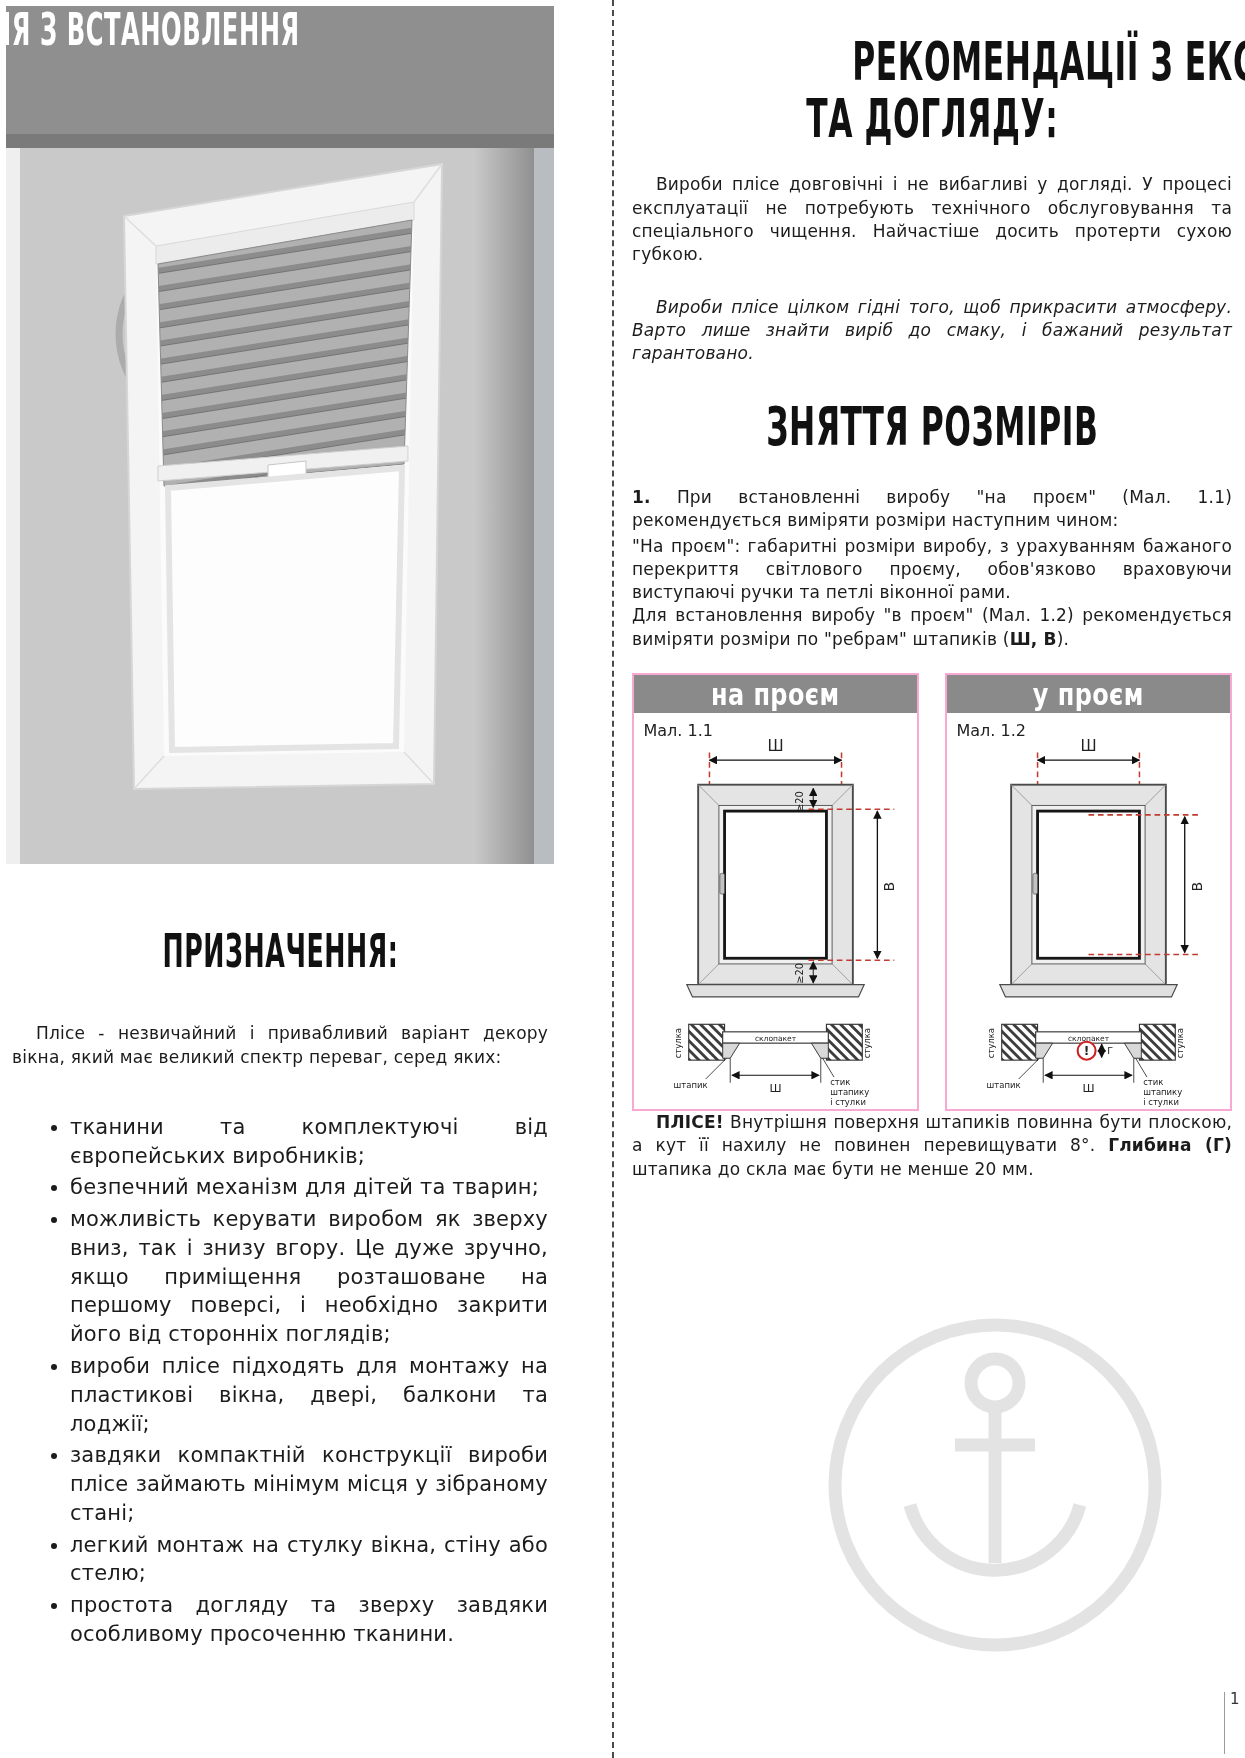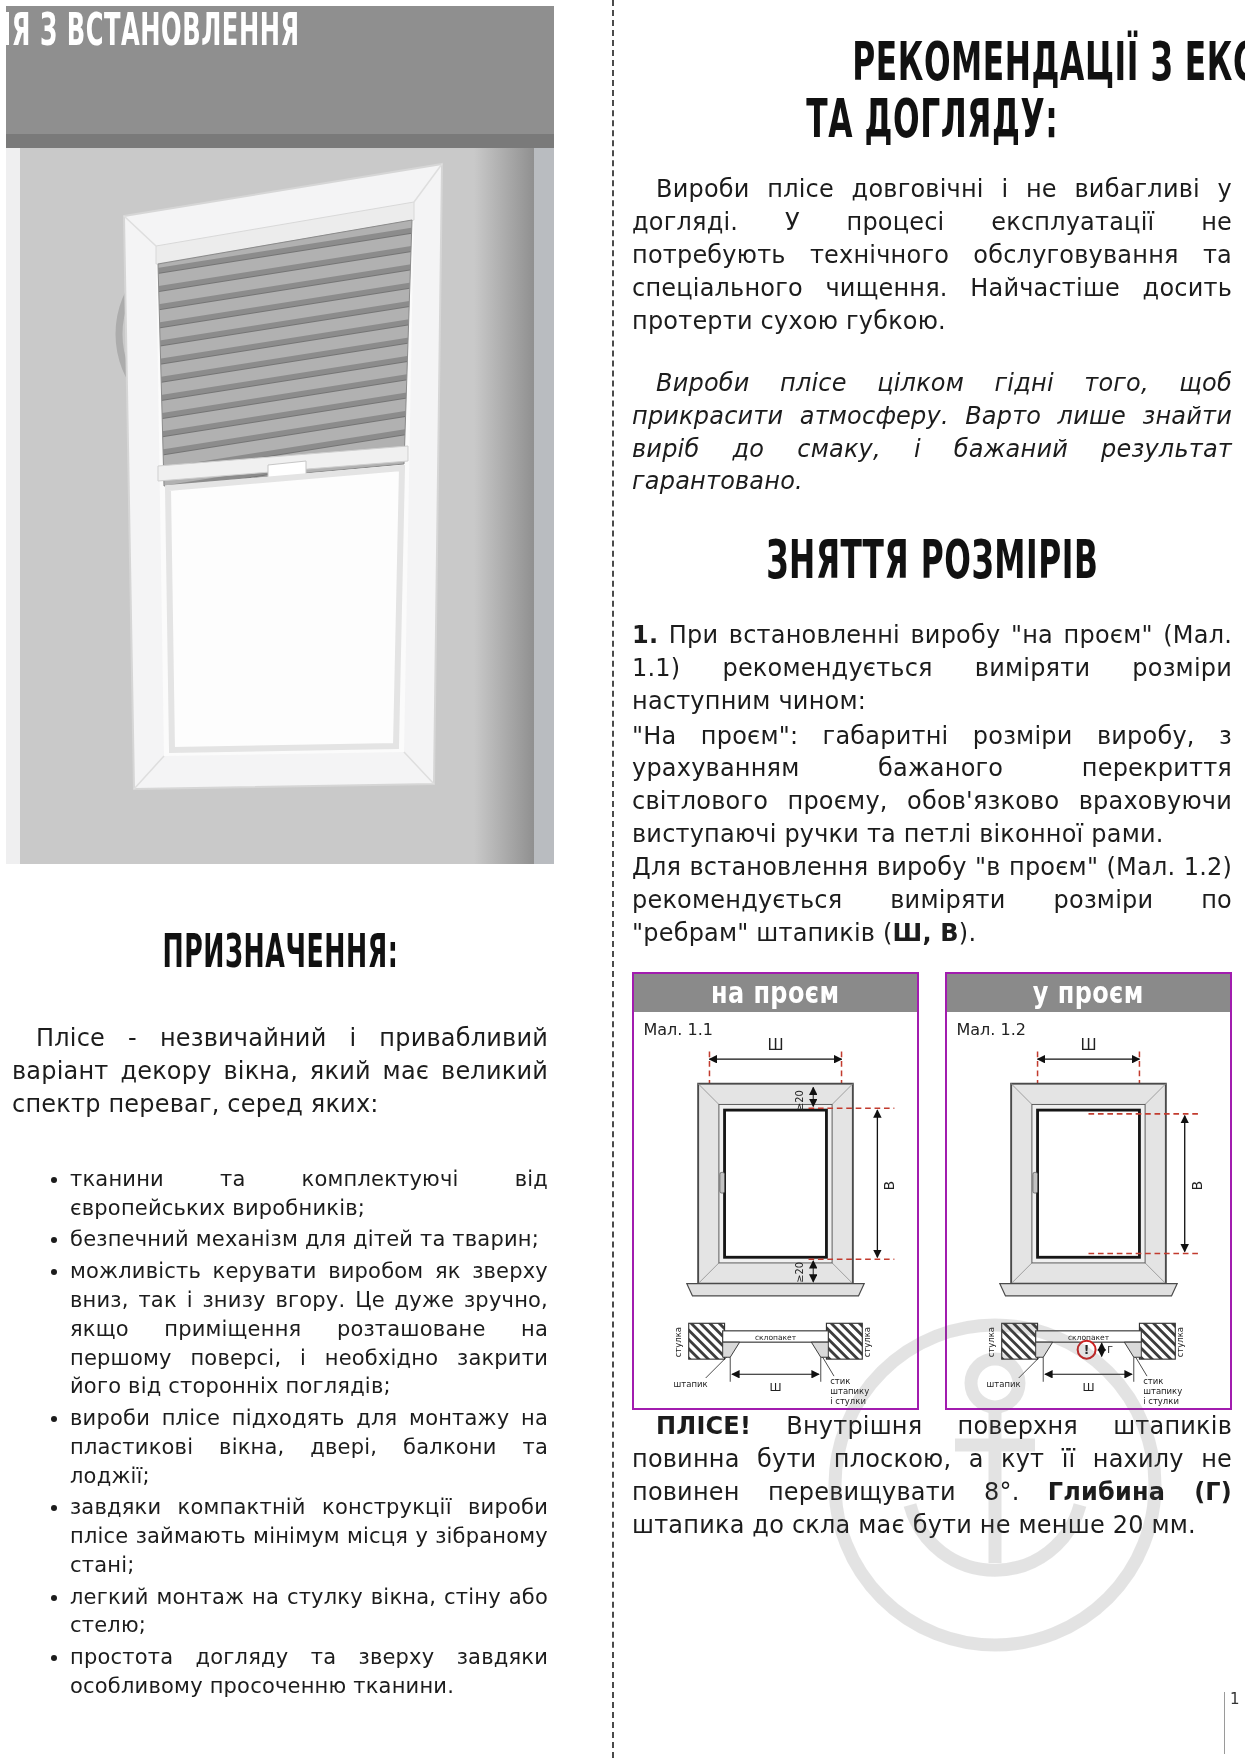--- a/index.html
+++ b/index.html
@@ -16,29 +16,29 @@
   .sx8{transform:scaleX(.8);}
 
   .lh{background:#8f8f8f;height:128px;color:#fff;text-align:center;
       display:flex;flex-direction:row;justify-content:center;}
   .lh .ln{font-size:44px;line-height:1.1;}
 
   .sec-h{text-align:center;color:#111;line-height:1.05;}
   .sec-h .cond{font-size:54px;}
   .sec-h.small .cond{font-size:46px;}
 
-  p.just{text-align:justify;font-size:24px;line-height:1.37;margin:0;letter-spacing:.2px;}
+  p.just{text-align:justify;font-size:17px;line-height:1.37;margin:0;letter-spacing:.2px;}
   .ind{text-indent:24px;}
   .ital{font-style:italic;}
 
   ul.doc{margin:0;padding-left:58px;}
   ul.doc li{text-align:justify;font-size:21px;line-height:1.37;margin:3px 0;letter-spacing:.2px;}
 
   .figs-row{display:flex;gap:26px;margin-top:22px;}
-  .fig{width:287px;border:2px solid #a21caf;background:#fff;}
+  .fig{width:287px;border:2px solid #f9a8d4;background:#fff;}
   .fig-h{height:38px;background:#8a8a8a;color:#fff;display:flex;align-items:center;justify-content:center;}
   .fig-h .cond{font-size:30px;letter-spacing:.5px;}
   svg{display:block;}
   svg text{font-family:"DejaVu Sans",sans-serif;fill:#222;}
 
   .attn{margin-top:30px;}
   .attn b{font-weight:900;}
 
   .pagenum{position:absolute;left:1224px;top:1692px;display:flex;align-items:flex-start;gap:5px;}
   .pagenum .rule{width:0;border-left:1.5px solid #9a9a9a;height:62px;}

